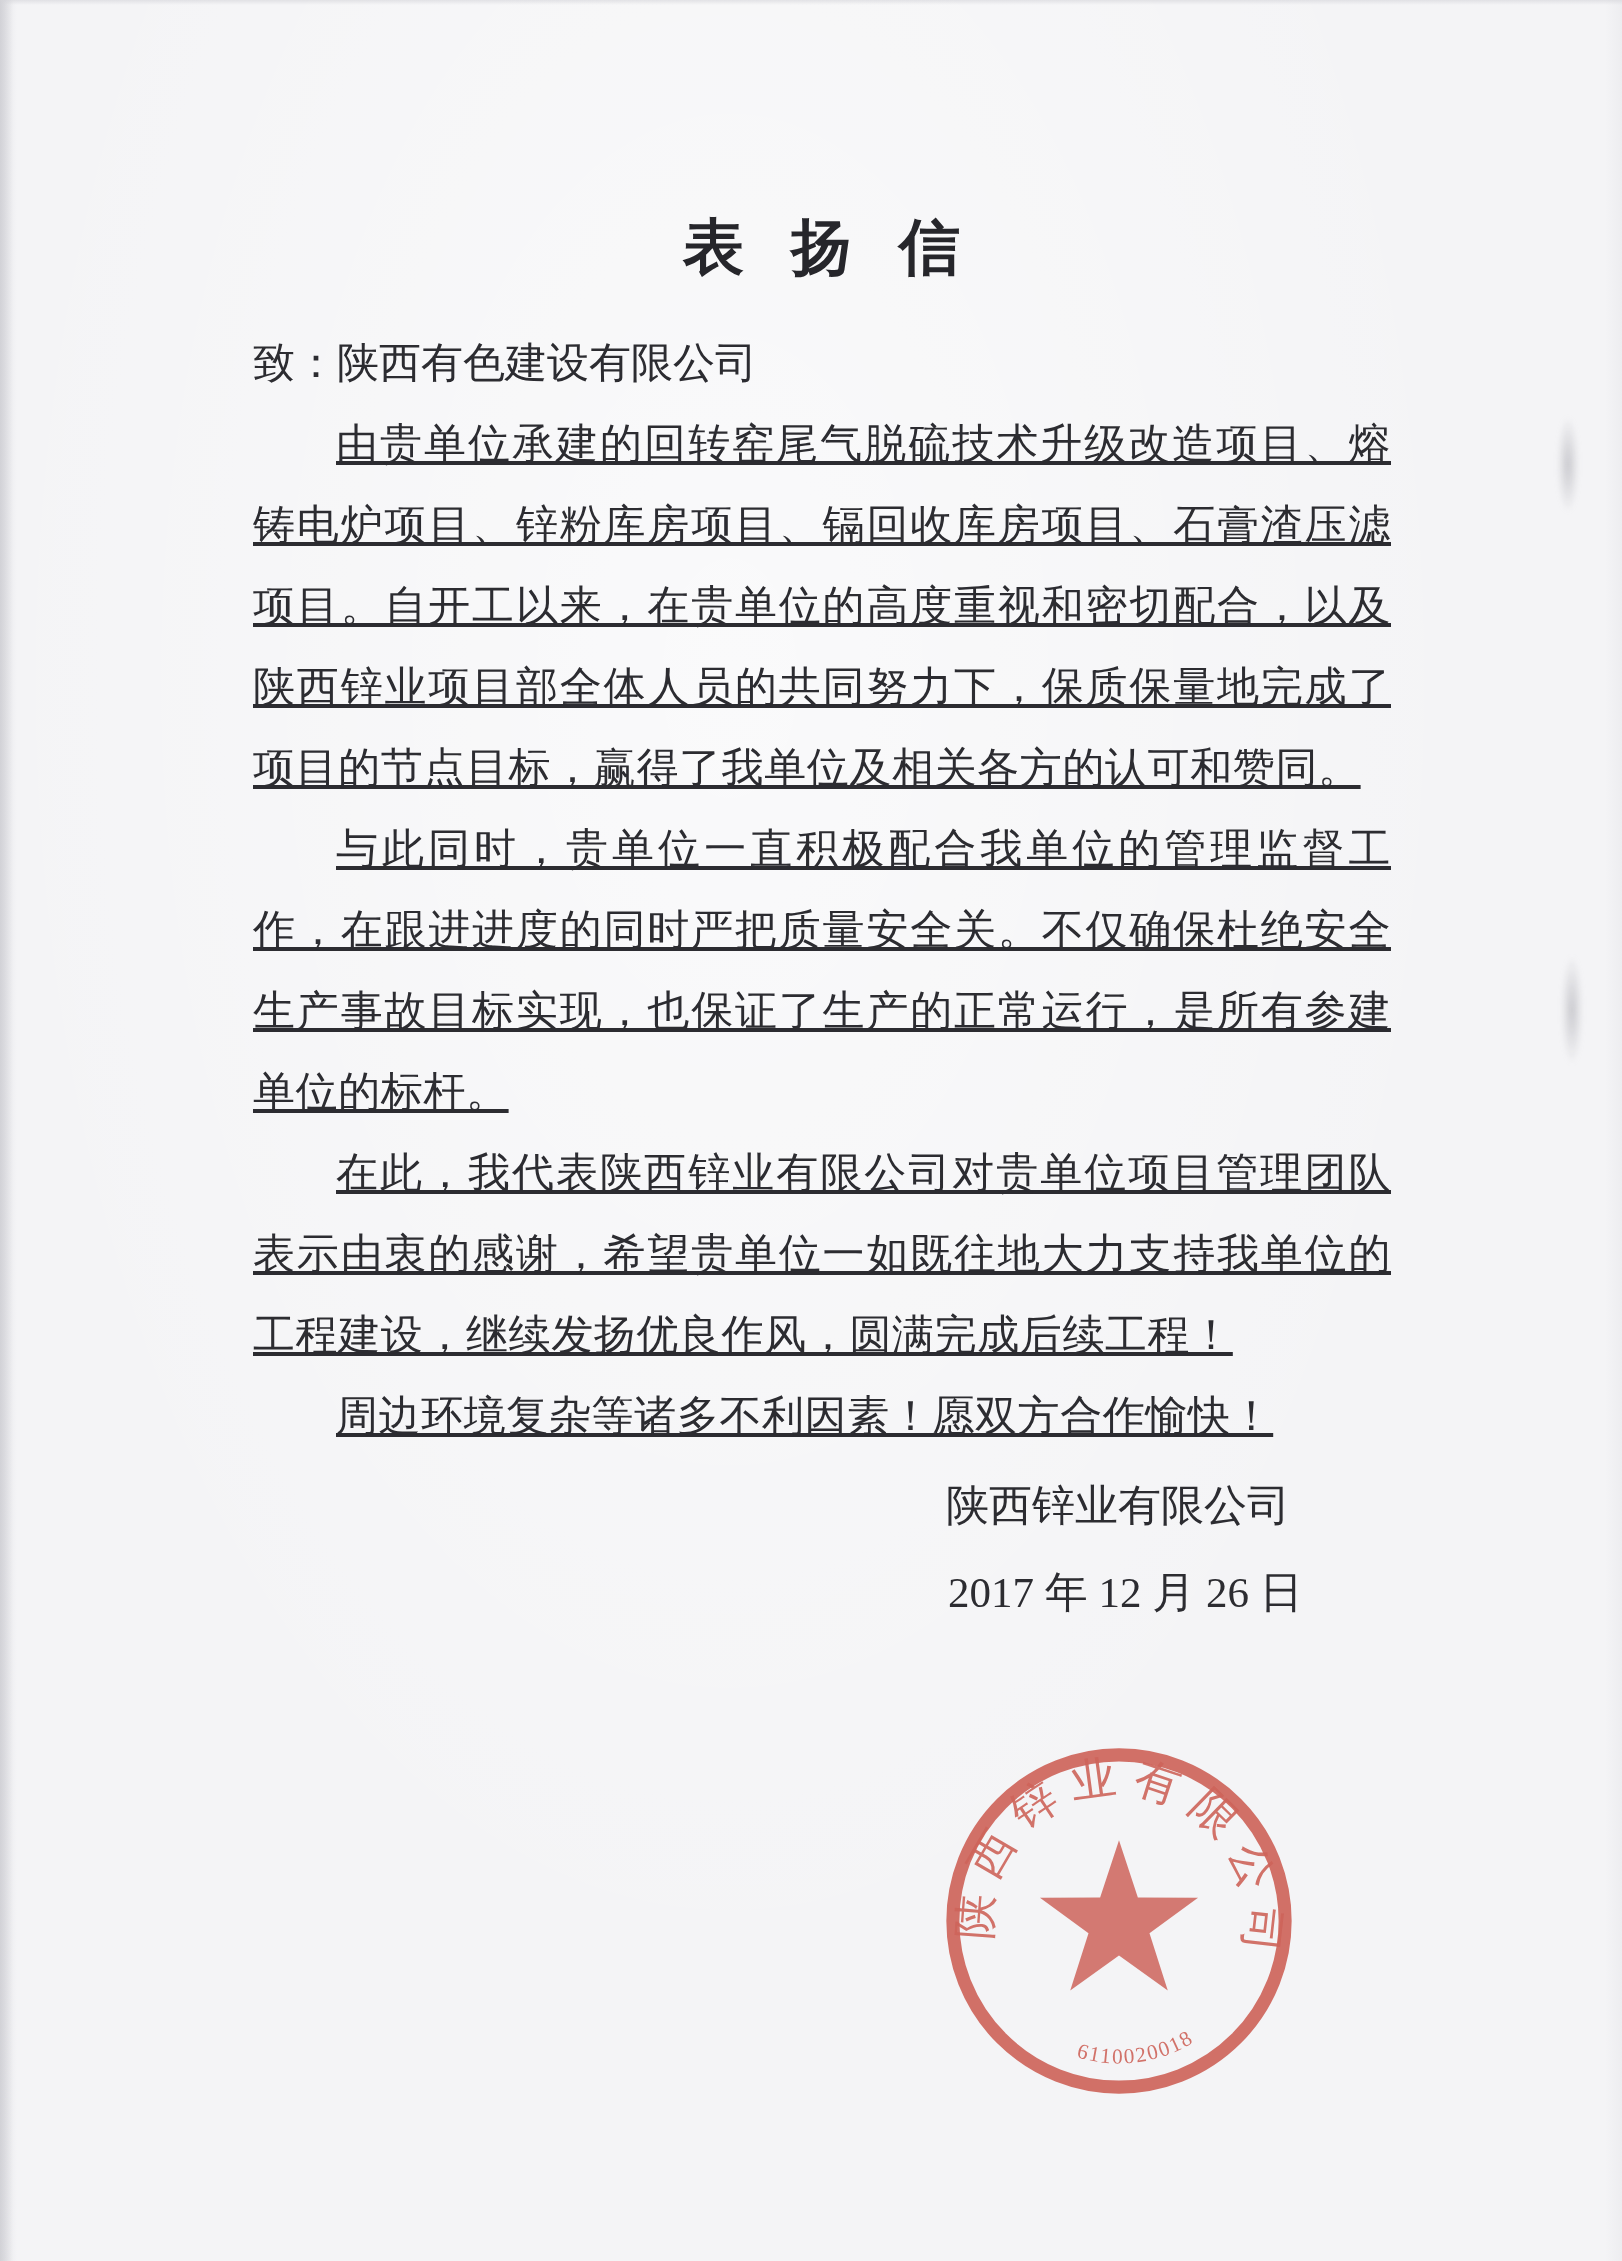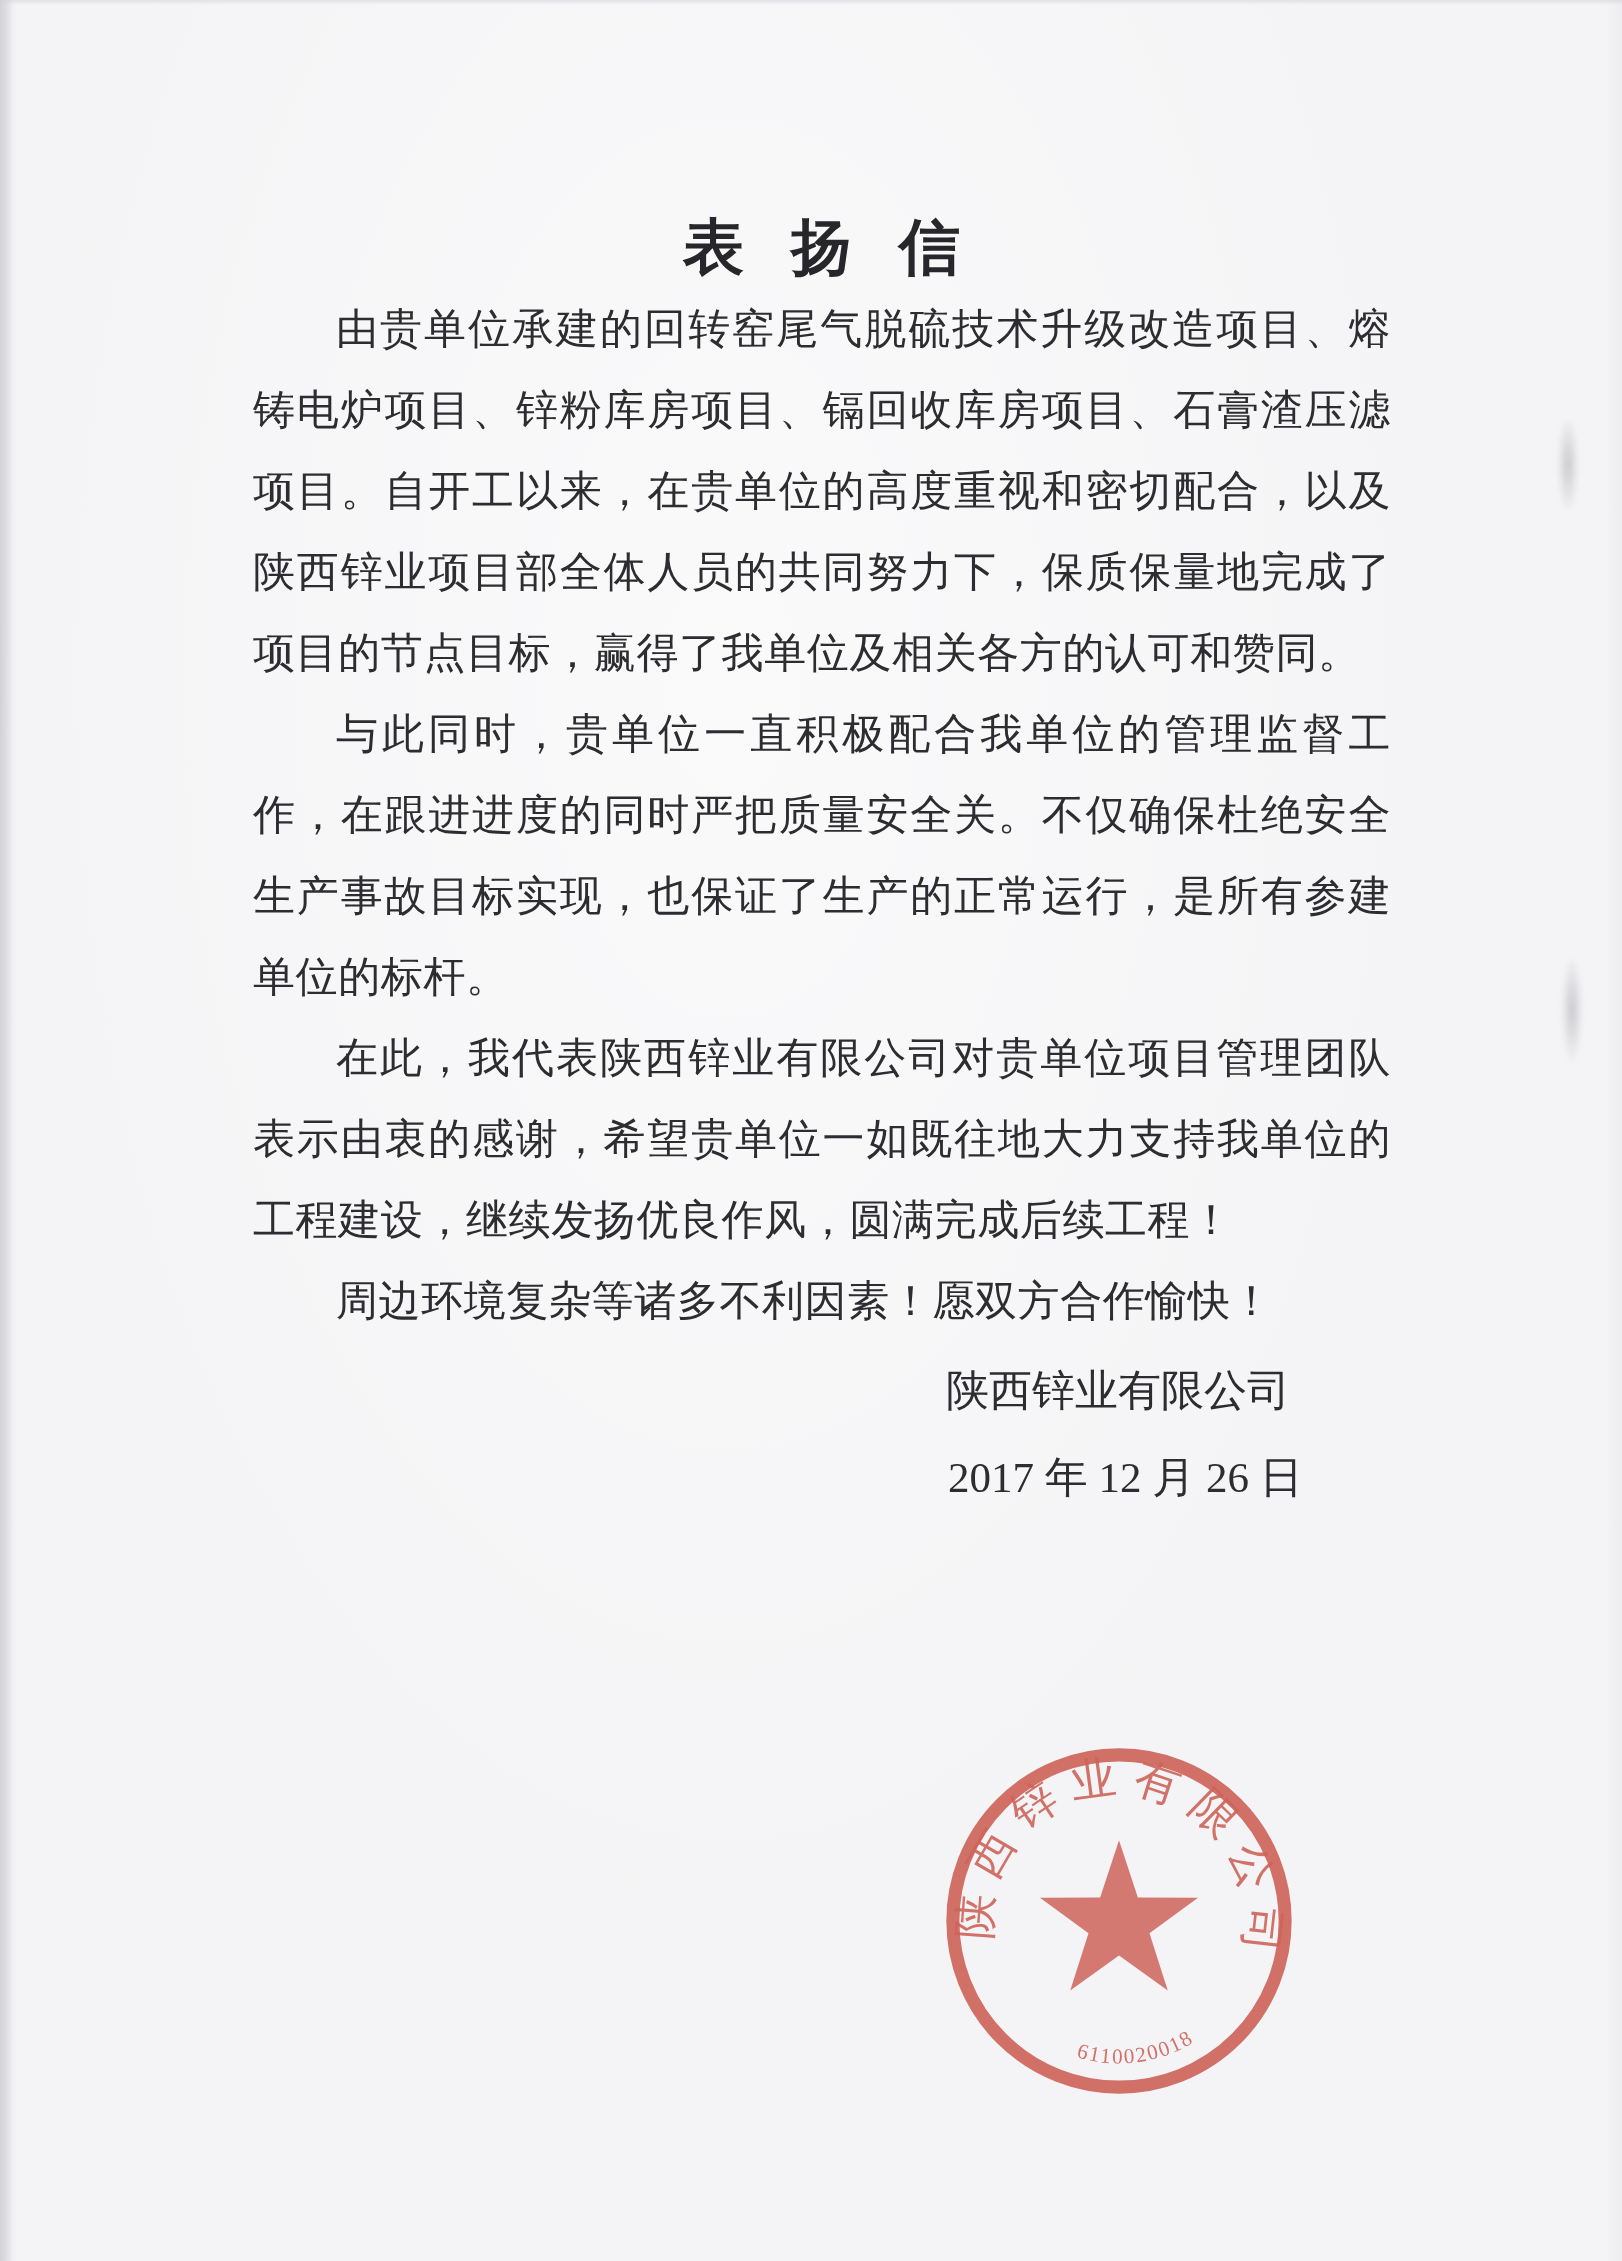--- a/index.html
+++ b/index.html
@@ -61,20 +61,21 @@
     line-height: 81px;
     white-space: nowrap;
   }
   .body-text p {
     margin: 0 231px 0 253px;
     font-size: 42px;
     line-height: 81px;
     text-align: justify;
     text-indent: 83px;
     letter-spacing: 0.6px;
+    text-decoration: underline;
   }
   .closing {
     position: relative;
     z-index: 1;
   }
   .signature-line {
     margin: 5.2px 0 0 946px;
     font-size: 43px;
     line-height: 87px;
     white-space: nowrap;
@@ -108,20 +109,21 @@
 
 <div class="page">
 
   <div class="scan-edge-left"></div>
   <div class="scan-edge-top"></div>
   <div class="smudge smudge-1"></div>
   <div class="smudge smudge-2"></div>
 
   <h1 class="title">表扬信</h1>
 
+  <div class="addressee">致：陕西有色建设有限公司</div>
 
   <div class="body-text">
     <p>由贵单位承建的回转窑尾气脱硫技术升级改造项目、熔铸电炉项目、锌粉库房项目、镉回收库房项目、石膏渣压滤项目。自开工以来，在贵单位的高度重视和密切配合，以及陕西锌业项目部全体人员的共同努力下，保质保量地完成了项目的节点目标，赢得了我单位及相关各方的认可和赞同。</p>
     <p>与此同时，贵单位一直积极配合我单位的管理监督工作，在跟进进度的同时严把质量安全关。不仅确保杜绝安全生产事故目标实现，也保证了生产的正常运行，是所有参建单位的标杆。</p>
     <p>在此，我代表陕西锌业有限公司对贵单位项目管理团队表示由衷的感谢，希望贵单位一如既往地大力支持我单位的工程建设，继续发扬优良作风，圆满完成后续工程！</p>
     <p>周边环境复杂等诸多不利因素！愿双方合作愉快！</p>
   </div>
 
   <div class="closing">
     <div class="signature-line">陕西锌业有限公司</div>

